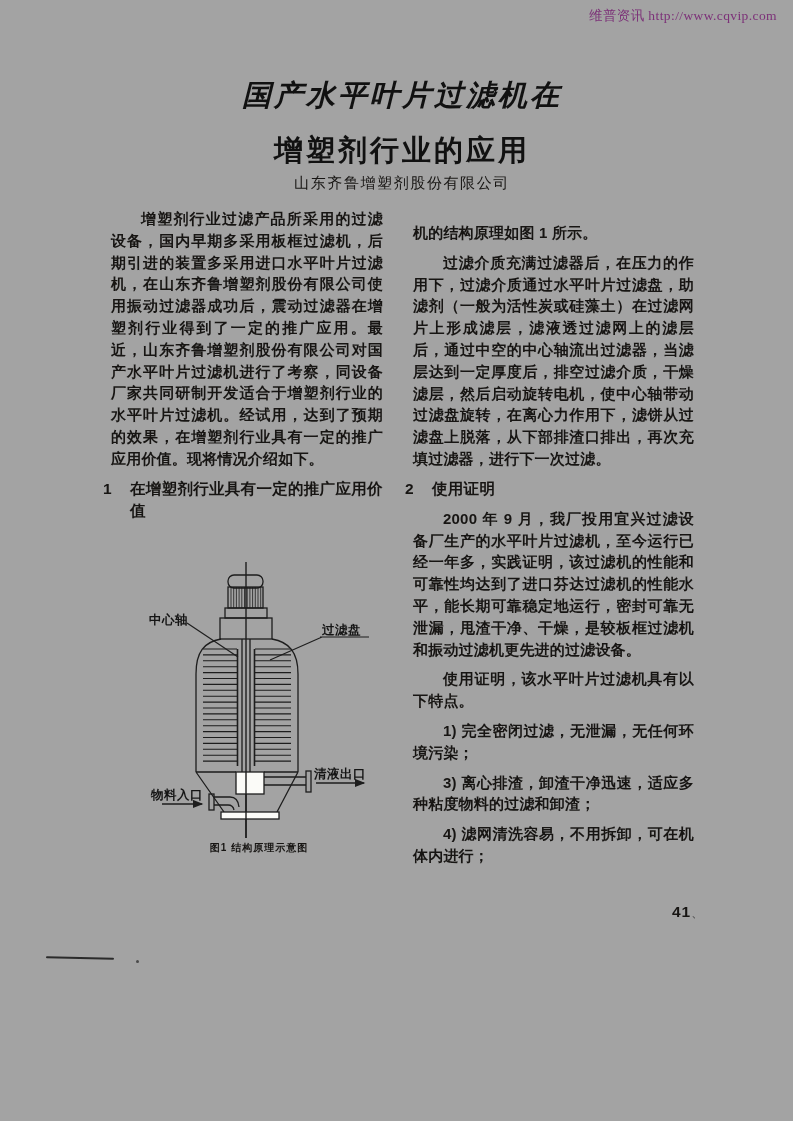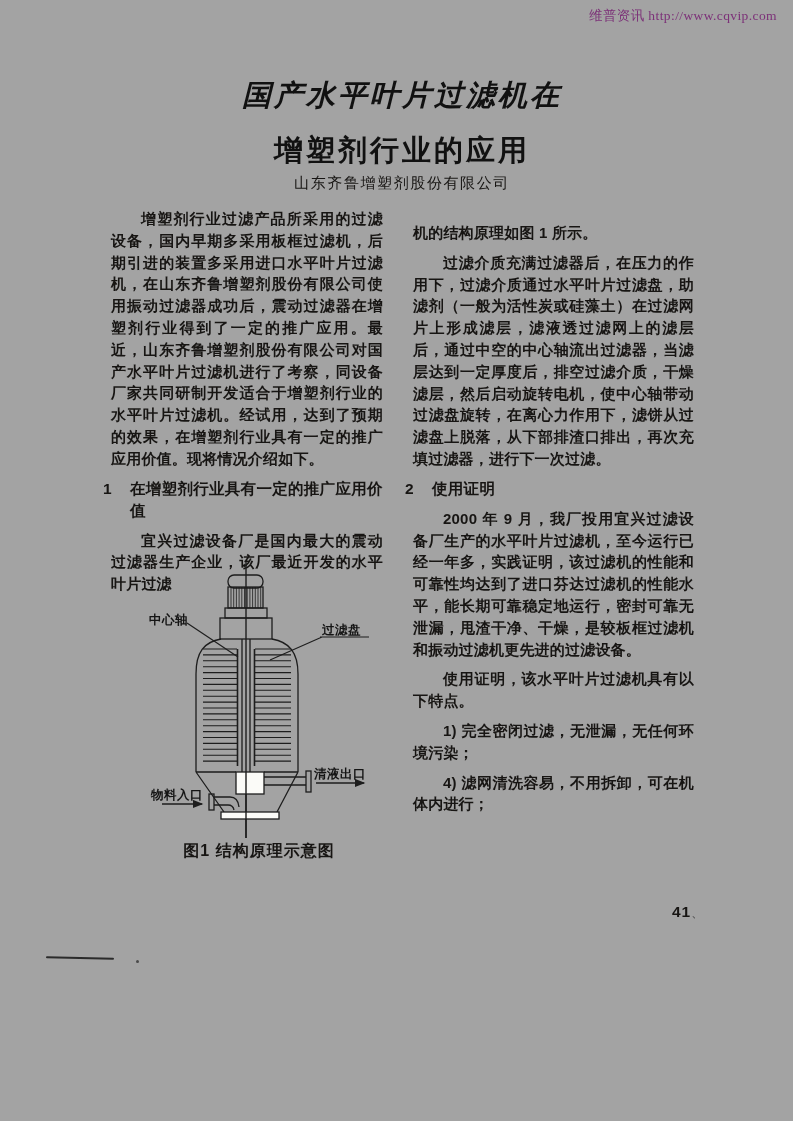--- a/index.html
+++ b/index.html
@@ -32,21 +32,21 @@
   }
   .para.indent{text-indent:2em;}
   .sec-head{
     display:flex; font-size:15.5px; font-weight:700;
     line-height:22px; margin:6px 0 4px 0; letter-spacing:0.3px;
   }
   .sec-head .sec-num{flex:none; width:27px;}
   .fig-svg{left:130px; top:556px;}
   .fig-caption{
     left:115px; top:841px; width:288px; text-align:center;
-    font-size:16px; font-weight:700; letter-spacing:1px;
+    font-size:10px; font-weight:700; letter-spacing:1px;
   }
   .page-number{
     left:672px; top:903px; font-size:15.5px; font-weight:700;
     letter-spacing:1px;
   }
   .page-number .tick{font-size:12px; color:#3a3a3a; font-weight:400;}
   .smudge-line{
     left:46px; top:957px; width:68px; height:2px; background:#2b2b2b;
     transform:rotate(1.2deg); border-radius:2px;
   }
@@ -69,21 +69,20 @@
   <div class="abs title-line l1">国产水平叶片过滤机在</div>
   <div class="abs title-line l2">增塑剂行业的应用</div>
   <div class="abs author">山东齐鲁增塑剂股份有限公司</div>
 
   <div class="abs col col-left">
     <p class="para indent">增塑剂行业过滤产品所采用的过滤设备，国内早期多采用板框过滤机，后期引进的装置多采用进口水平叶片过滤机，在山东齐鲁增塑剂股份有限公司使用振动过滤器成功后，震动过滤器在增塑剂行业得到了一定的推广应用。最近，山东齐鲁增塑剂股份有限公司对国产水平叶片过滤机进行了考察，同设备厂家共同研制开发适合于增塑剂行业的水平叶片过滤机。经试用，达到了预期的效果，在增塑剂行业具有一定的推广应用价值。现将情况介绍如下。</p>
     <div class="sec-head">
       <span class="sec-num">1</span>
       <span class="sec-title">在增塑剂行业具有一定的推广应用价值</span>
     </div>
-    <p class="para indent">宜兴过滤设备厂是国内最大的震动过滤器生产企业，该厂最近开发的水平叶片过滤</p>
   </div>
 
   <svg class="abs fig-svg" width="270" height="292" viewBox="0 0 270 292">
     <defs>
       <marker id="arrow" markerWidth="9" markerHeight="8" refX="7" refY="3.2" orient="auto">
         <path d="M0,0 L8,3.2 L0,6.4 Z" fill="#1d1d1d"></path>
       </marker>
     </defs>
     <g stroke="#1d1d1d" fill="none" stroke-width="1.3">
 
@@ -131,20 +130,21 @@
   <div class="abs col col-right">
     <p class="para">机的结构原理如图 1 所示。</p>
     <p class="para indent">过滤介质充满过滤器后，在压力的作用下，过滤介质通过水平叶片过滤盘，助滤剂（一般为活性炭或硅藻土）在过滤网片上形成滤层，滤液透过滤网上的滤层后，通过中空的中心轴流出过滤器，当滤层达到一定厚度后，排空过滤介质，干燥滤层，然后启动旋转电机，使中心轴带动过滤盘旋转，在离心力作用下，滤饼从过滤盘上脱落，从下部排渣口排出，再次充填过滤器，进行下一次过滤。</p>
     <div class="sec-head">
       <span class="sec-num">2</span>
       <span class="sec-title">使用证明</span>
     </div>
     <p class="para indent">2000 年 9 月，我厂投用宜兴过滤设备厂生产的水平叶片过滤机，至今运行已经一年多，实践证明，该过滤机的性能和可靠性均达到了进口芬达过滤机的性能水平，能长期可靠稳定地运行，密封可靠无泄漏，甩渣干净、干燥，是较板框过滤机和振动过滤机更先进的过滤设备。</p>
     <p class="para indent">使用证明，该水平叶片过滤机具有以下特点。</p>
     <p class="para indent">1) 完全密闭过滤，无泄漏，无任何环境污染；</p>
+    <p class="para indent">3) 离心排渣，卸渣干净迅速，适应多种粘度物料的过滤和卸渣；</p>
     <p class="para indent">4) 滤网清洗容易，不用拆卸，可在机体内进行；</p>
   </div>
 
   <div class="abs page-number">
     <span>41</span><span class="tick">、</span>
   </div>
 
   <div class="abs smudge-line"></div>
   <div class="abs smudge-dot"></div>
 

